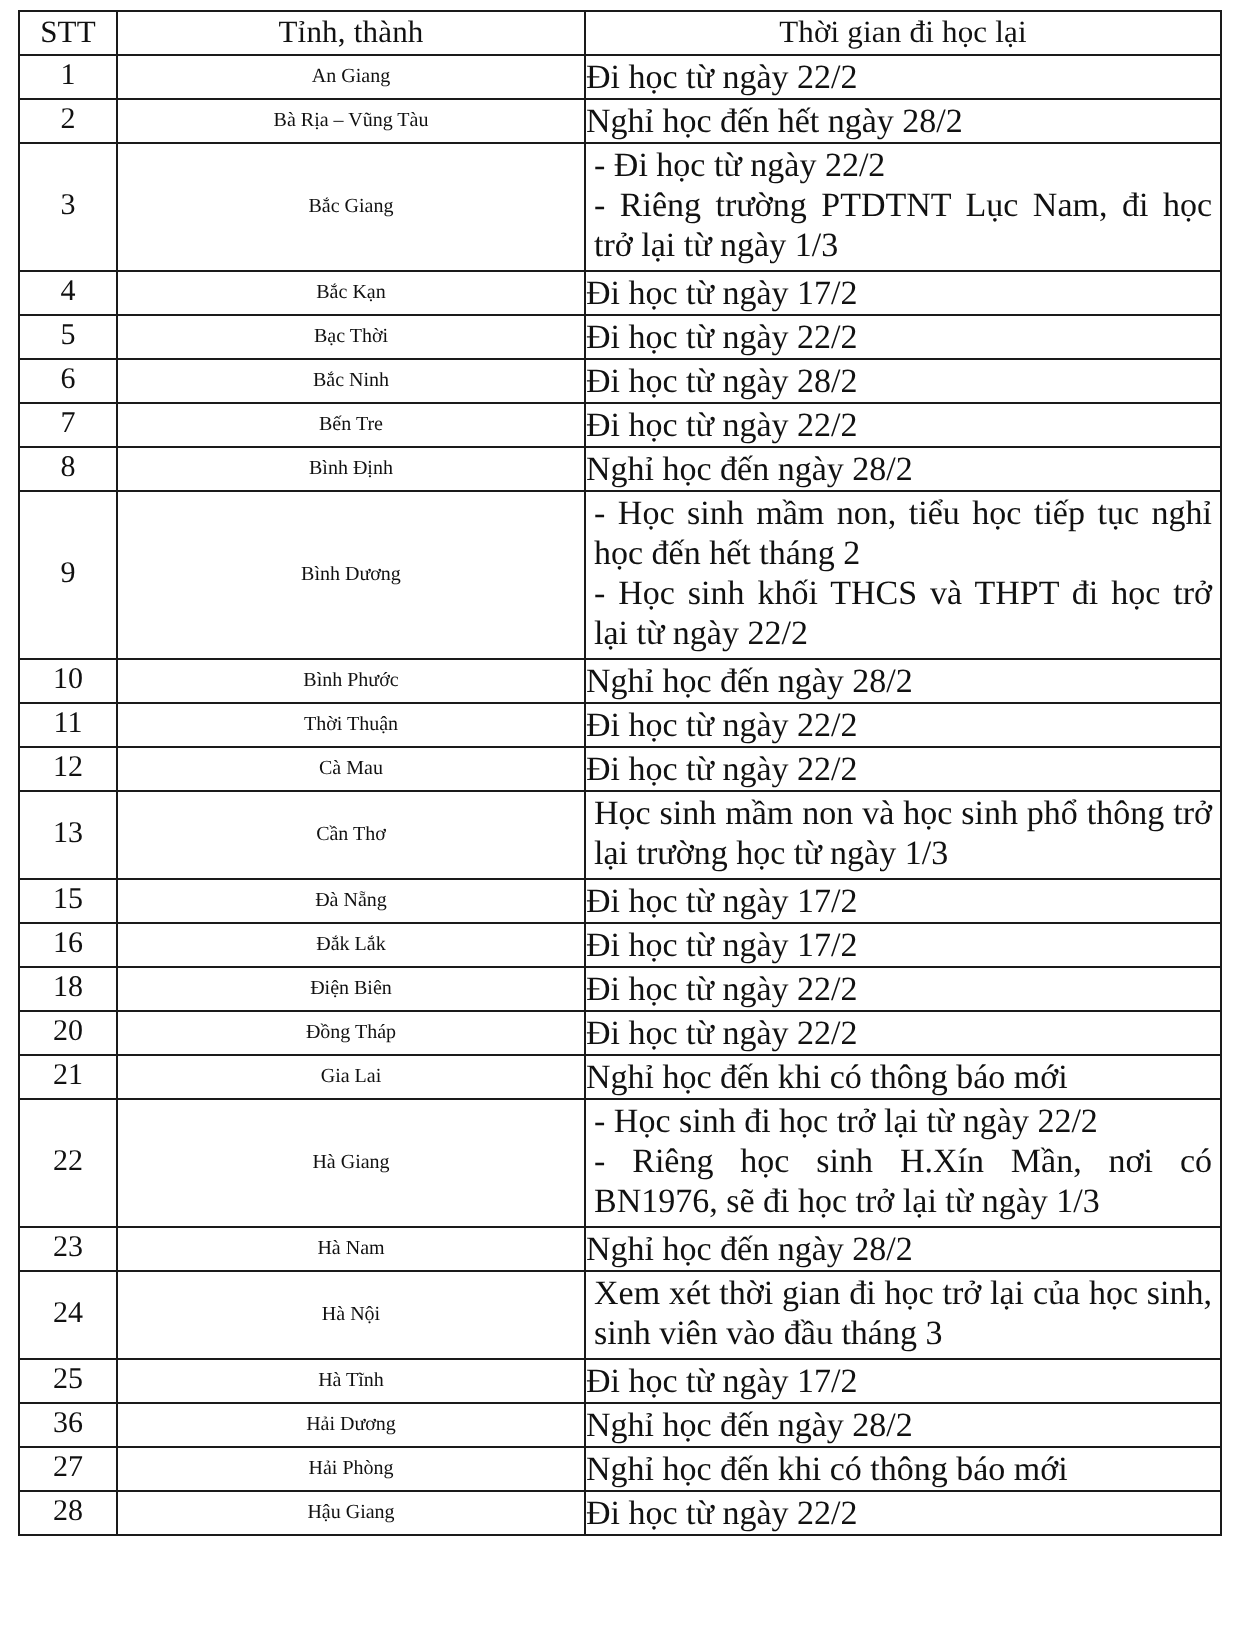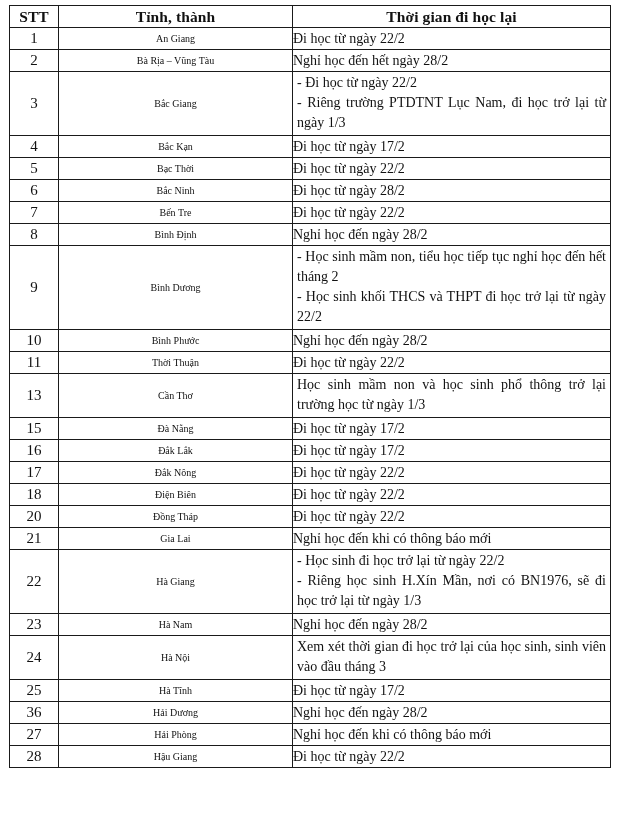--- a/index.html
+++ b/index.html
@@ -32,21 +32,21 @@
   table.schedule col.c-time { width: 318px; }
 
   table.schedule th,
   table.schedule td {
     border: 1px solid #1a1a1a;
     vertical-align: middle;
     padding: 0;
   }
   
   table.schedule thead th {
-    font-weight: bold;
+    font-weight: normal;
     font-size: 15.5px;
     line-height: 20px;
     height: 21px;
     text-align: center;
     letter-spacing: 0.1px;
   }
   
   td.stt {
     text-align: center;
     font-size: 15px;
@@ -54,21 +54,21 @@
   }
   
   td.prov {
     text-align: center;
     font-size: 10px;
     line-height: 19px;
   }
   
   td.time {
     text-align: left;
-    font-size: 14px;
+    font-size: 17px;
     line-height: 20px;
     padding: 0 3px 0 4px;
   }
   td.time.multi {
     text-align: justify;
     text-justify: inter-word;
     padding: 1px 4px 2px 4px;
     margin-top: 20px;
   }
   td.time .ln {
@@ -172,46 +172,46 @@
             <span class="ln">Nghỉ học đến ngày 28/2</span>
           </td>
         </tr>
         <tr class="r-single">
           <td class="stt">11</td>
           <td class="prov">Thời Thuận</td>
           <td class="time">
             <span class="ln">Đi học từ ngày 22/2</span>
           </td>
         </tr>
+        <tr class="r-single">
+          <td class="stt">12</td>
+          <td class="prov">Cà Mau</td>
+          <td class="time">
+            <span class="ln">Đi học từ ngày 22/2</span>
+          </td>
+        </tr>
         <tr class="r-tall">
           <td class="stt">13</td>
           <td class="prov">Cần Thơ</td>
           <td class="time multi">
             <span class="ln">Học sinh mầm non và học sinh phổ thông trở lại trường học từ ngày 1/3</span>
           </td>
         </tr>
         <tr class="r-single">
           <td class="stt">15</td>
           <td class="prov">Đà Nẵng</td>
           <td class="time">
             <span class="ln">Đi học từ ngày 17/2</span>
           </td>
         </tr>
         <tr class="r-single">
           <td class="stt">16</td>
           <td class="prov">Đắk Lắk</td>
           <td class="time">
             <span class="ln">Đi học từ ngày 17/2</span>
-          </td>
-        </tr>
-        <tr class="r-single">
-          <td class="stt">17</td>
-          <td class="prov">Đắk Nông</td>
-          <td class="time">
-            <span class="ln">Đi học từ ngày 22/2</span>
           </td>
         </tr>
         <tr class="r-single">
           <td class="stt">18</td>
           <td class="prov">Điện Biên</td>
           <td class="time">
             <span class="ln">Đi học từ ngày 22/2</span>
           </td>
         </tr>
         <tr class="r-single">

